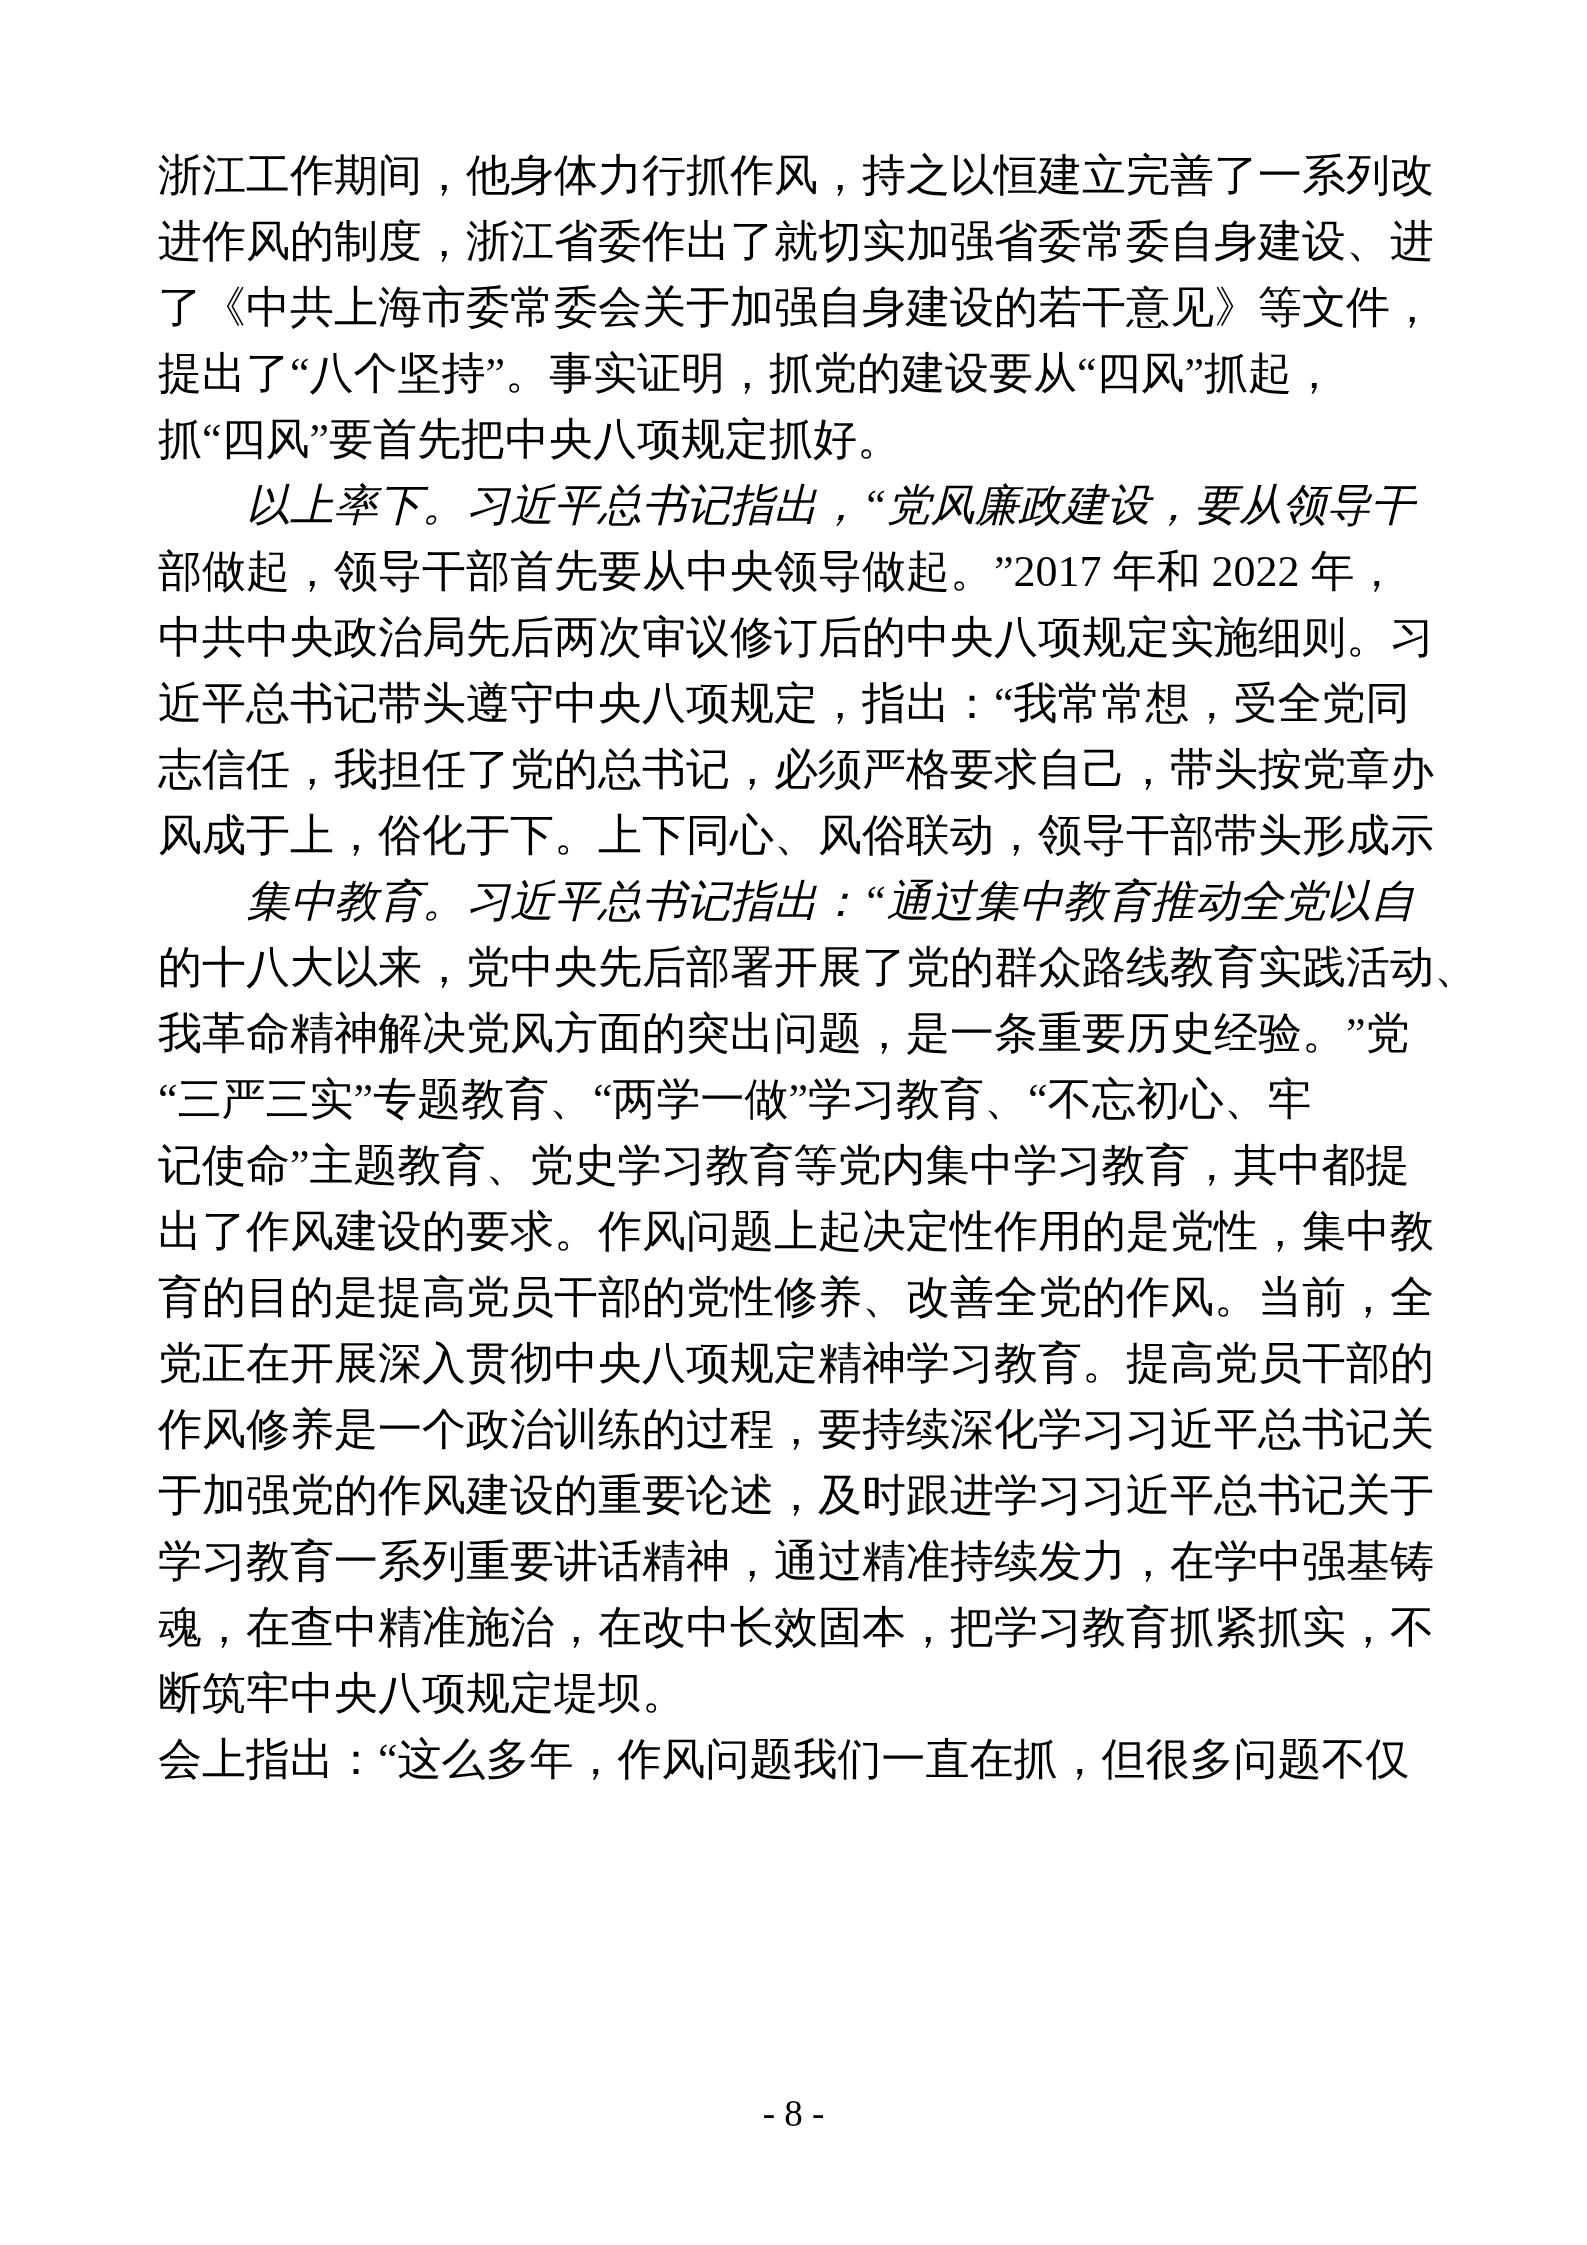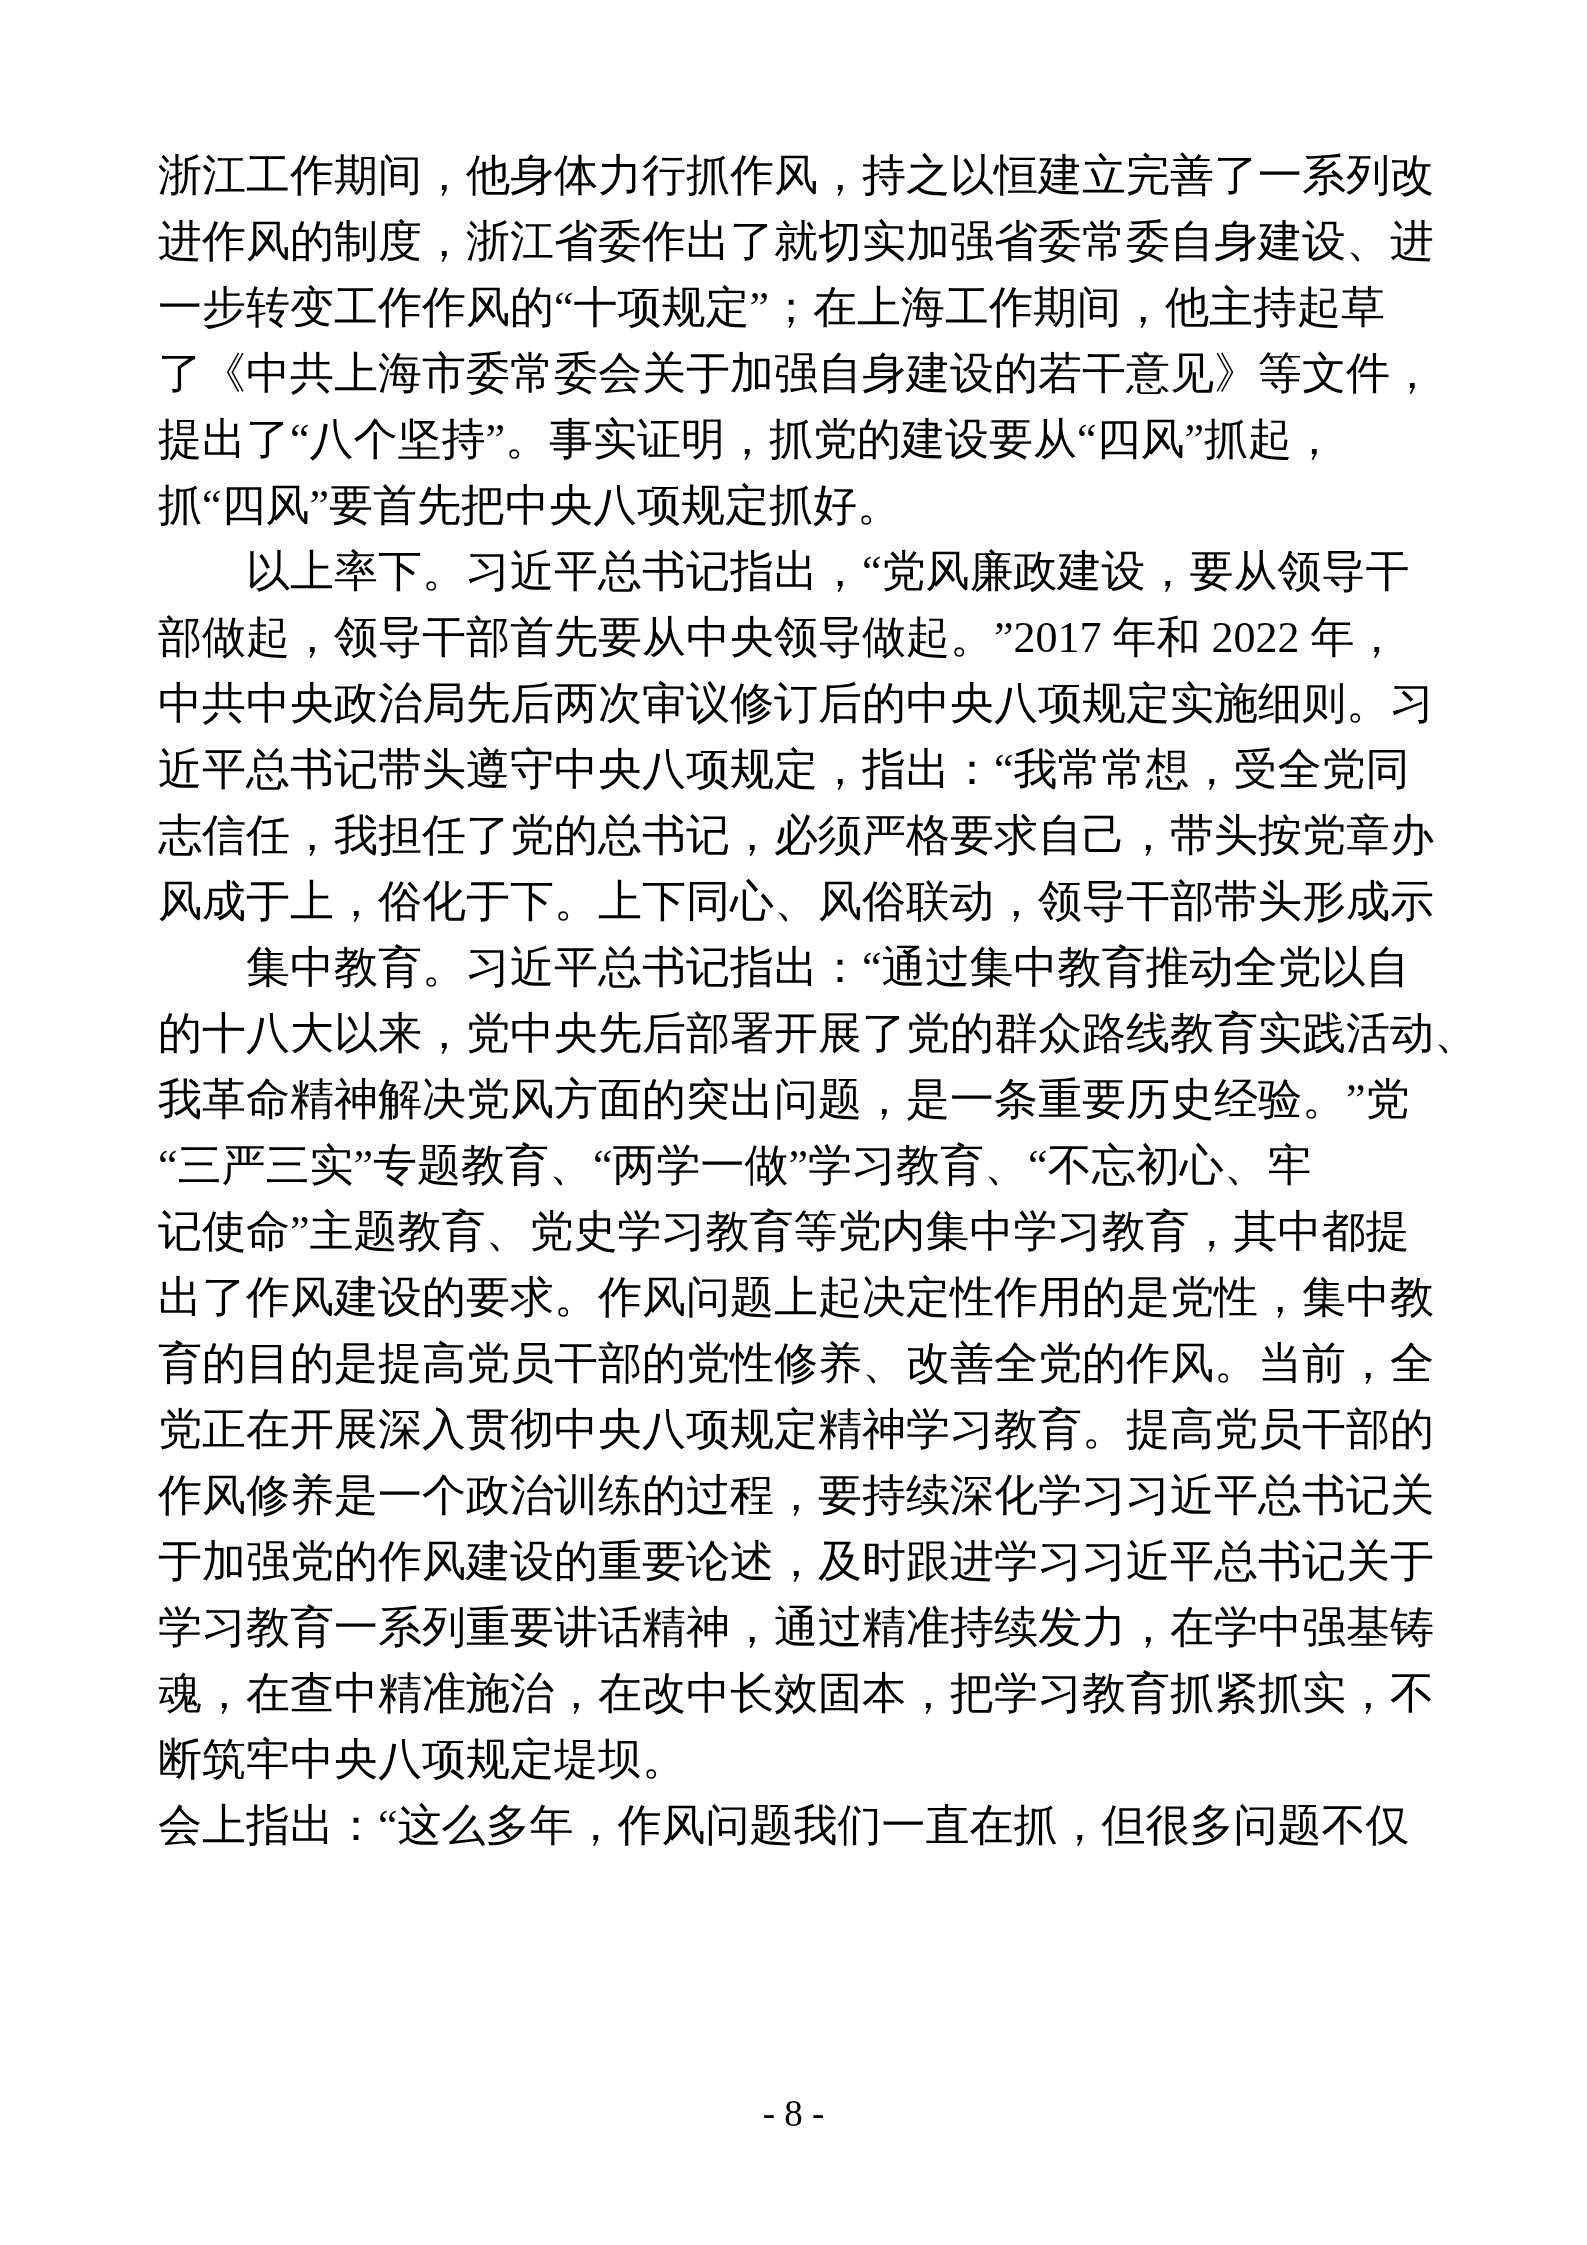--- a/index.html
+++ b/index.html
@@ -27,20 +27,21 @@
     font-size: 44px;
     line-height: 66px;
     height: 66px;
     white-space: nowrap;
     text-align: justify;
     letter-spacing: 0px;
     color: #000000;
   }
   .line.indent {
     text-indent: 2em;
+    font-style: italic;
   }
   .footer {
     position: absolute;
     top: 2092px;
     left: 0;
     width: 100%;
     text-align: center;
     font-size: 37px;
     line-height: 44px;
     color: #000000;
@@ -48,21 +49,20 @@
   }
 </style>
 </head>
 <body>
 
 <div class="page">
 
   <div class="text-block">
     <div class="line">浙江工作期间，他身体力行抓作风，持之以恒建立完善了一系列改</div>
     <div class="line">进作风的制度，浙江省委作出了就切实加强省委常委自身建设、进</div>
-    <div class="line">一步转变工作作风的“十项规定”；在上海工作期间，他主持起草</div>
     <div class="line">了《中共上海市委常委会关于加强自身建设的若干意见》等文件，</div>
     <div class="line">提出了“八个坚持”。事实证明，抓党的建设要从“四风”抓起，</div>
     <div class="line">抓“四风”要首先把中央八项规定抓好。</div>
     <div class="line indent">以上率下。习近平总书记指出，“党风廉政建设，要从领导干</div>
     <div class="line">部做起，领导干部首先要从中央领导做起。”2017 年和 2022 年，</div>
     <div class="line">中共中央政治局先后两次审议修订后的中央八项规定实施细则。习</div>
     <div class="line">近平总书记带头遵守中央八项规定，指出：“我常常想，受全党同</div>
     <div class="line">志信任，我担任了党的总书记，必须严格要求自己，带头按党章办</div>
     <div class="line">风成于上，俗化于下。上下同心、风俗联动，领导干部带头形成示</div>
     <div class="line indent">集中教育。习近平总书记指出：“通过集中教育推动全党以自</div>

